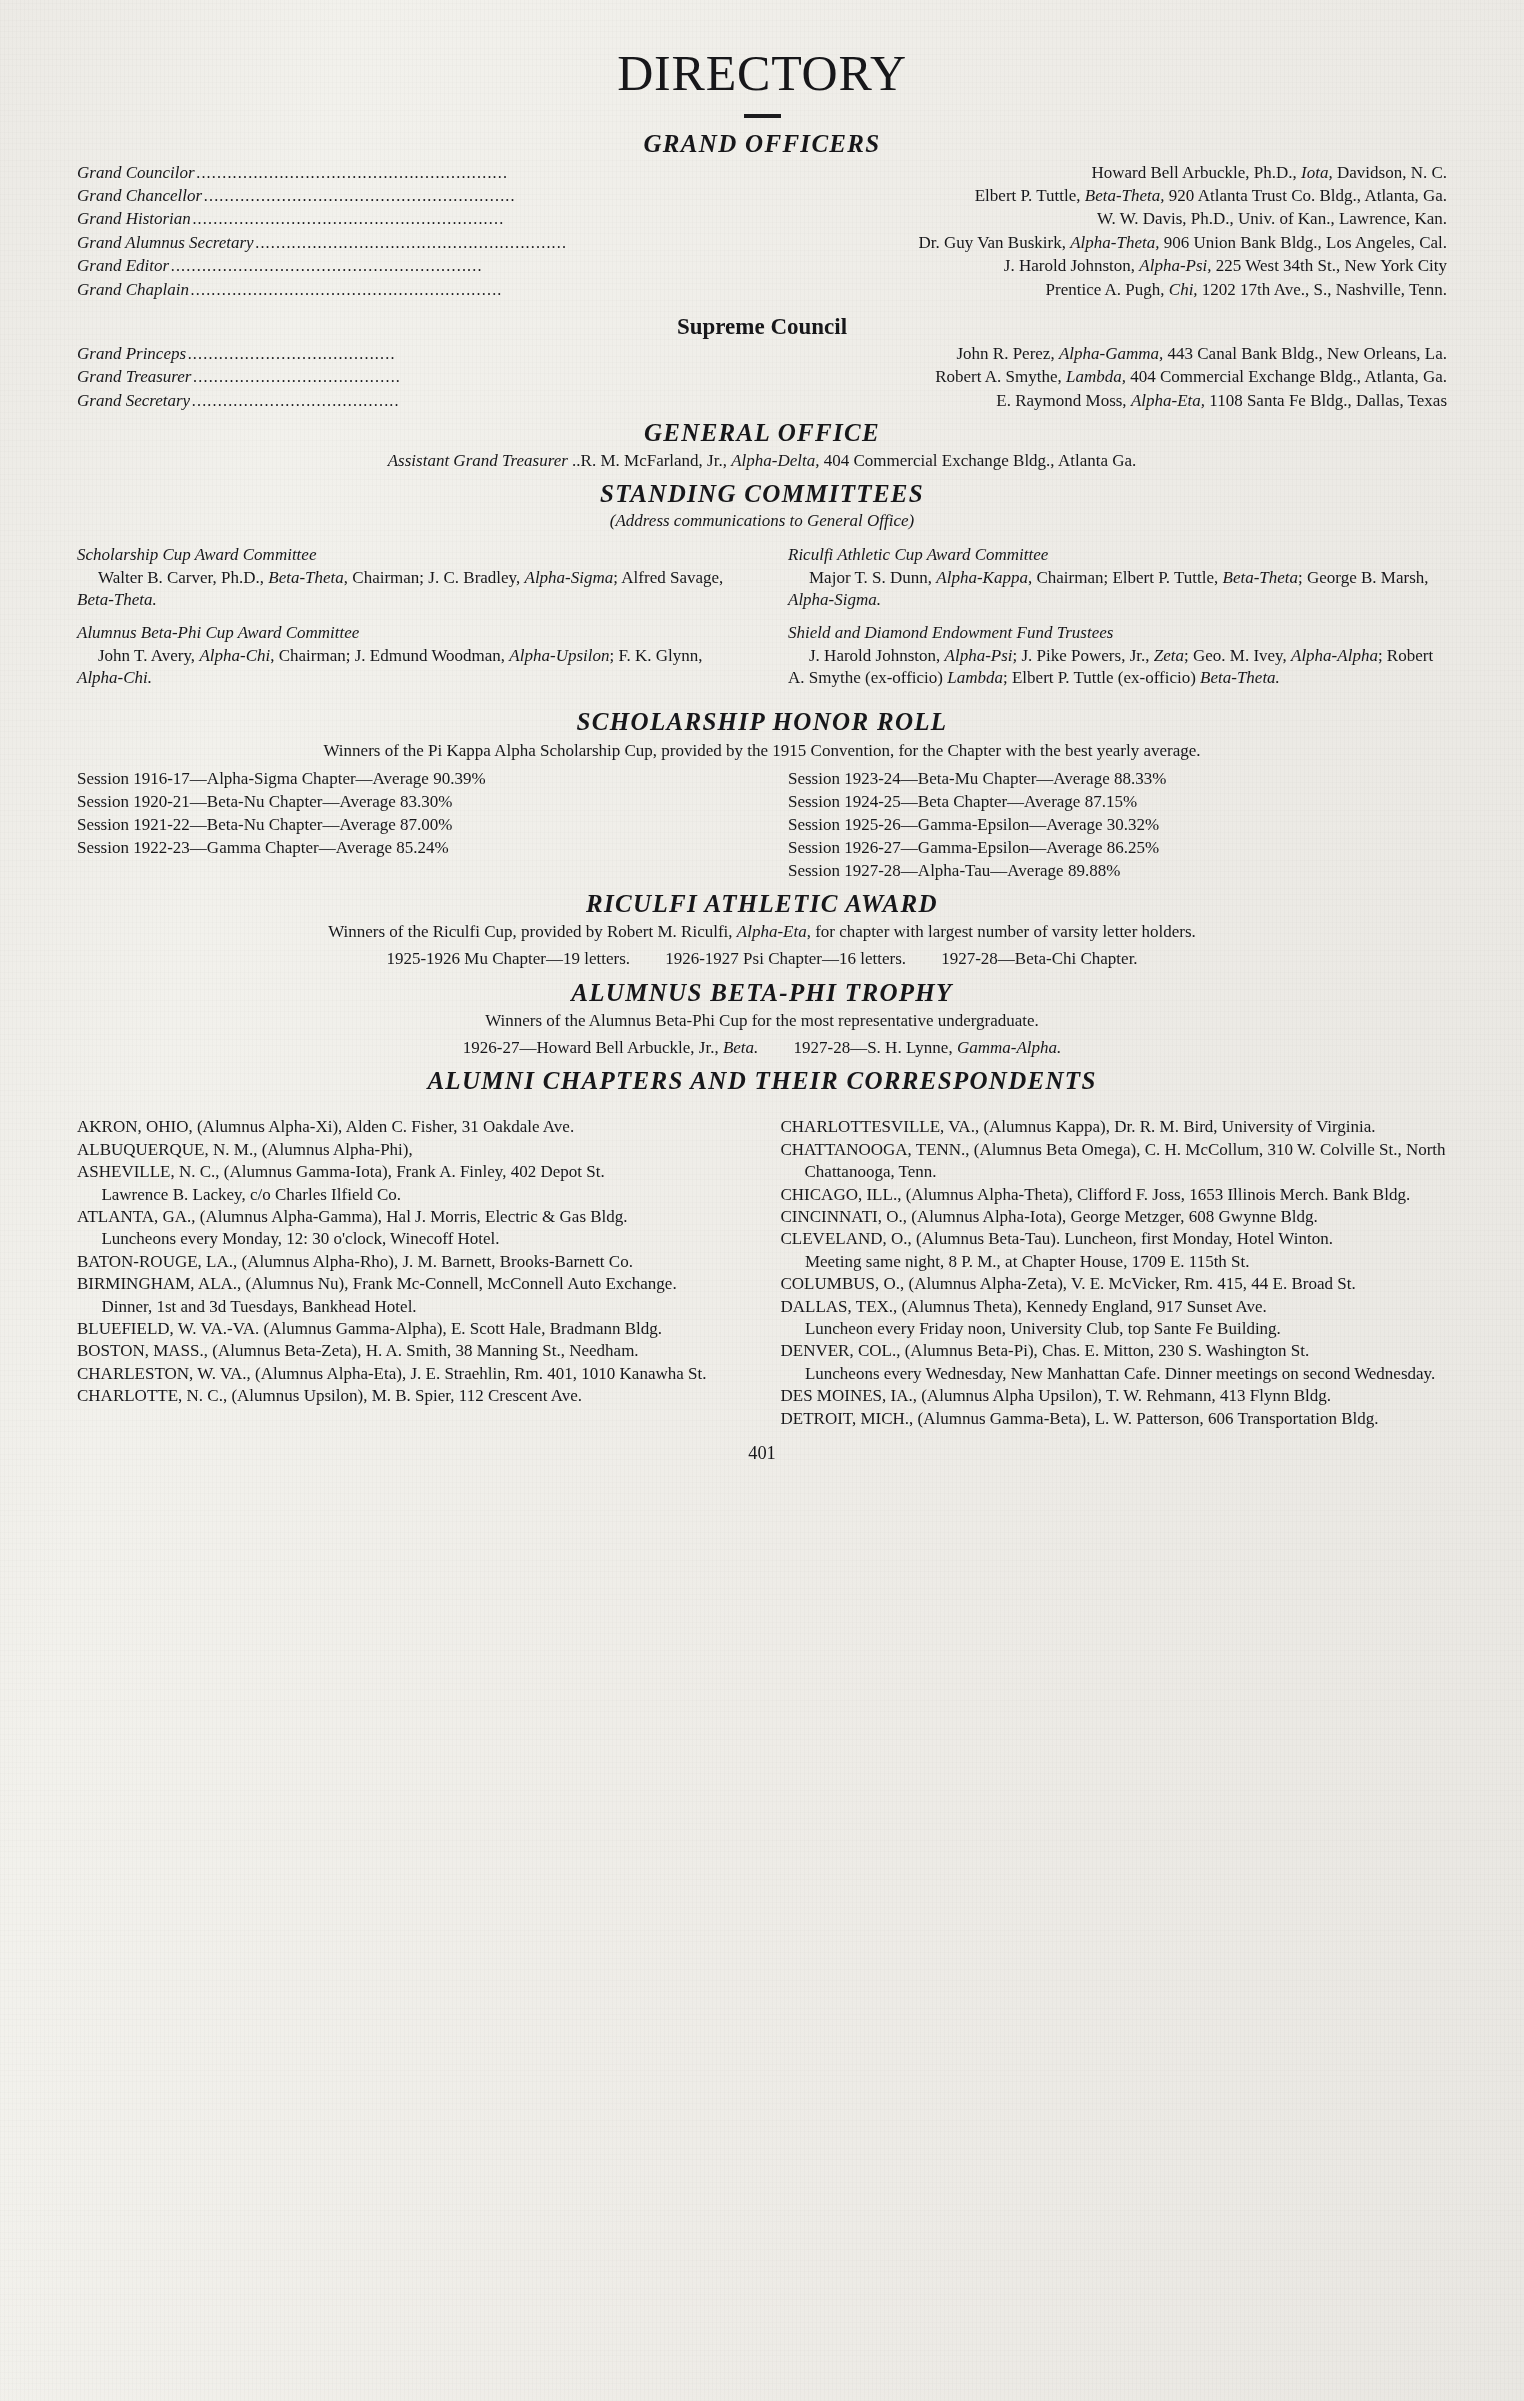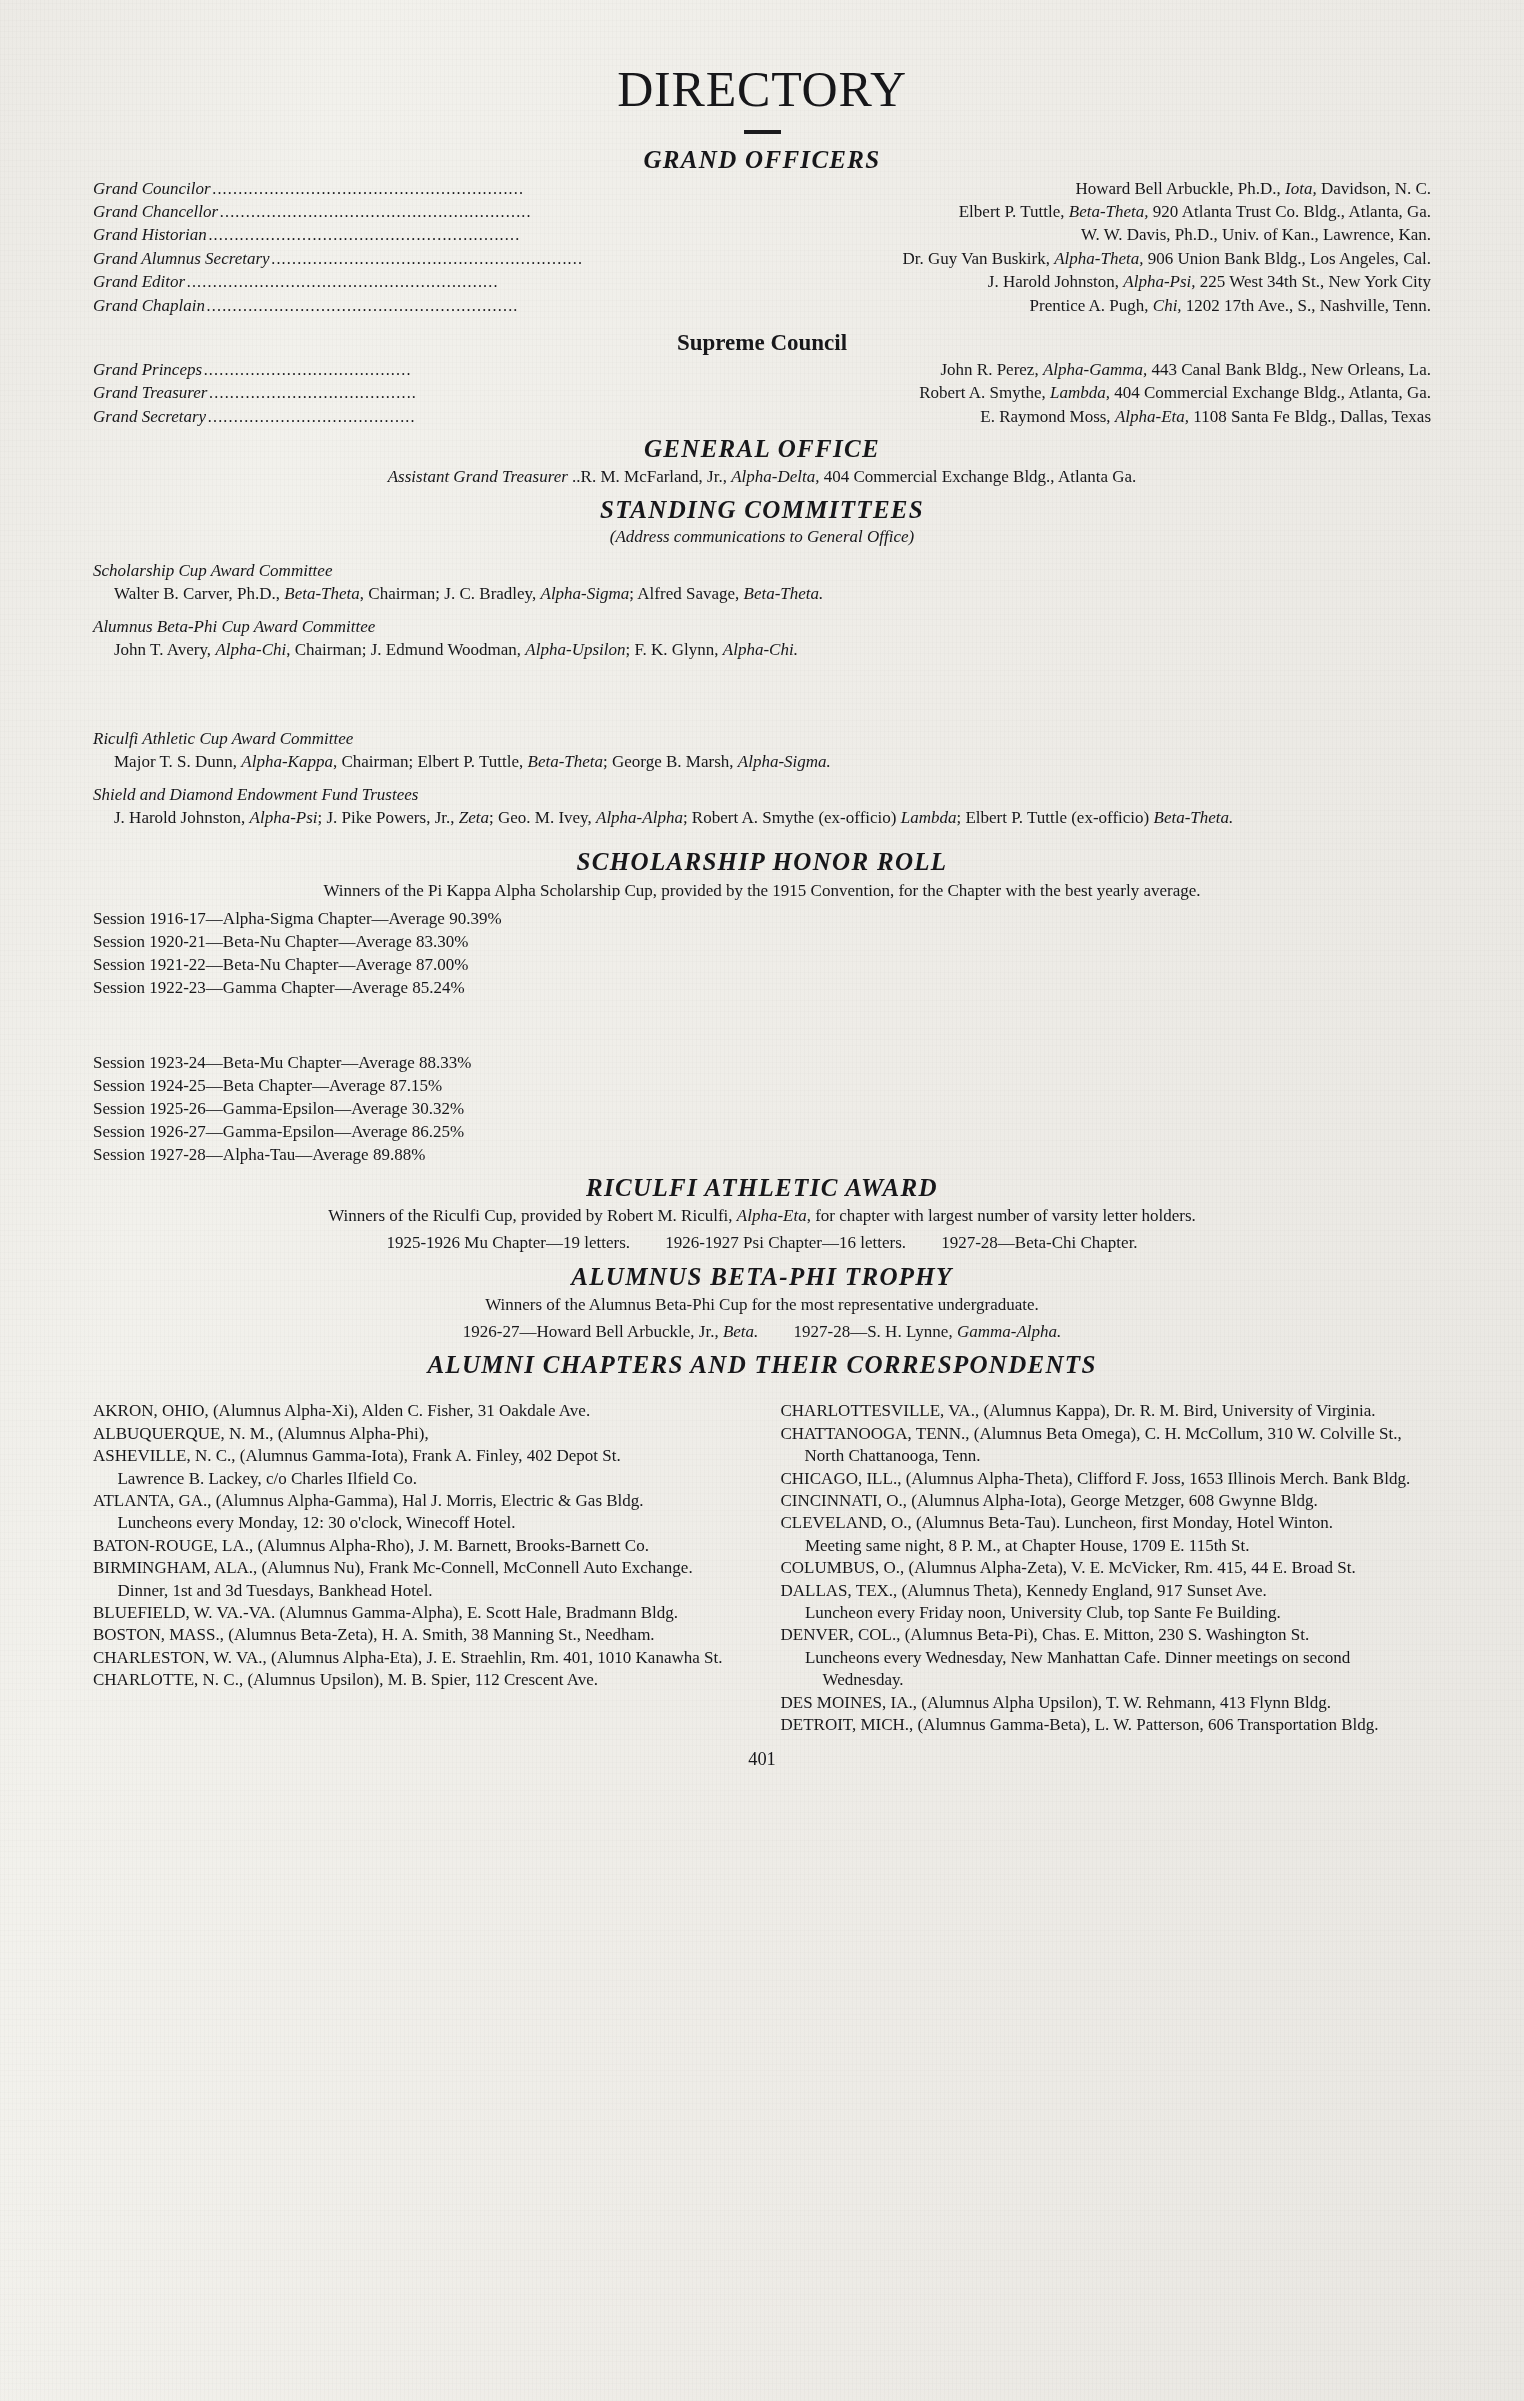--- a/index.html
+++ b/index.html
@@ -8,21 +8,21 @@
     background:#efefea;
     font-family:"Liberation Serif", serif;
     color:#17171a;
   }
   .page {
     position:relative;
     width:1524px;
     min-height:2401px;
     background:linear-gradient(100deg,#eceae5 0%,#f2f1ec 18%,#eeece7 55%,#e9e7e2 100%);
     box-sizing:border-box;
-    padding:16px;
+    padding:0;
     overflow:hidden;
   }
   .grain { position:absolute; inset:0; pointer-events:none;
     background:
       repeating-linear-gradient(90deg, rgba(0,0,0,0.016) 0 0.8px, rgba(255,255,255,0) 0.8px 4px),
       repeating-linear-gradient(0deg, rgba(0,0,0,0.010) 0 0.8px, rgba(255,255,255,0) 0.8px 5.6px);
     mix-blend-mode:multiply; }
   .content { position:relative; padding:30px 77px 0 77px; }
 
   
@@ -73,21 +73,20 @@
   .officer-line .detail i { font-style:italic; }
 
   .simple-line { font-size:17px; line-height:21.6px; text-align:center; margin:1.6px 0 0 0; }
   .simple-line i { font-style:italic; }
 
   
   .twocol {
     display:flex;
     gap:52px;
     margin-top:4.8px;
-    flex-direction:column;
   }
   .twocol > .col { flex:1 1 0; min-width:0; }
 
   .comm-title { font-style:italic; font-size:17px; line-height:21.6px; margin:3.2px 0 1.6px 0; }
   .comm-body { font-size:17px; line-height:22px; text-indent:21px; margin:0 0 11.2px 0; text-align:left; }
   .comm-body i { font-style:italic; }
 
   
   .intro { font-size:17px; line-height:22.4px; text-align:center; margin:3.2px 0 4.8px 0; }
   .intro i { font-style:italic; }

